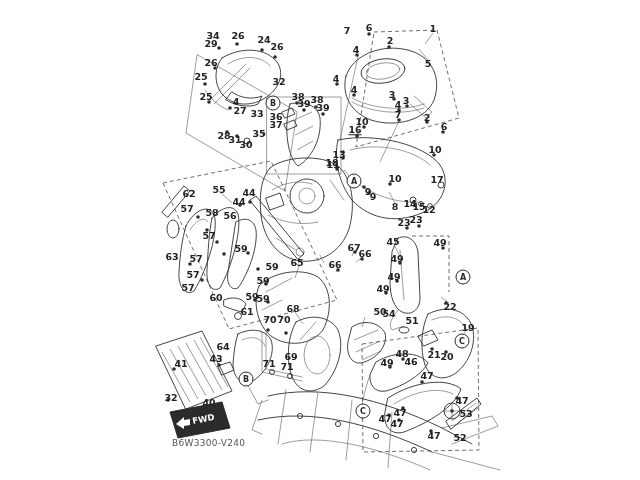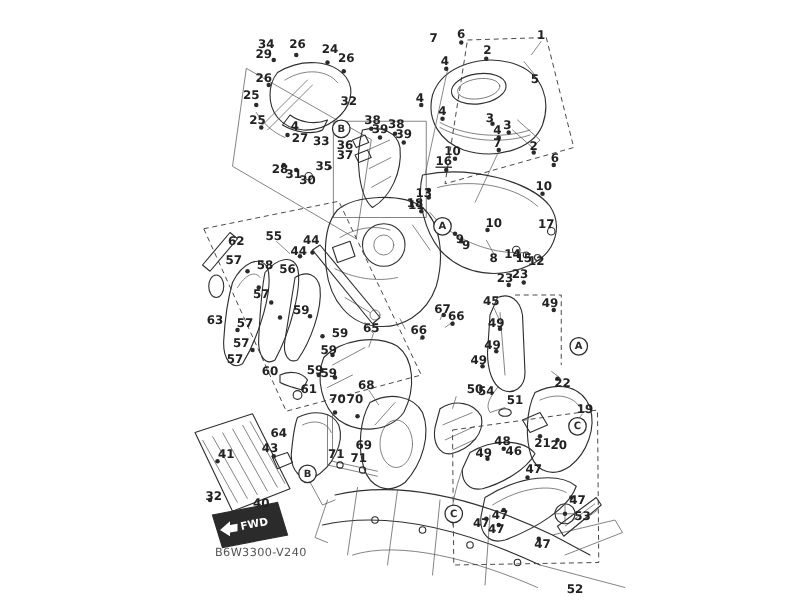--- a/index.html
+++ b/index.html
@@ -354,21 +354,21 @@
       <span class="callout" style="left: 402px; top: 354px;">48</span>
       <span class="callout" style="left: 387px; top: 363px;">49</span>
       <span class="callout" style="left: 411px; top: 362px;">46</span>
       <span class="callout" style="left: 427px; top: 376px;">47</span>
       <span class="callout" style="left: 462px; top: 401px;">47</span>
       <span class="callout" style="left: 400px; top: 413px;">47</span>
       <span class="callout" style="left: 385px; top: 419px;">47</span>
       <span class="callout" style="left: 397px; top: 424px;">47</span>
       <span class="callout" style="left: 434px; top: 436px;">47</span>
       <span class="callout" style="left: 466px; top: 414px;">53</span>
-      <span class="callout" style="left: 460px; top: 438px; margin-top: 34px;">52</span>
+      <span class="callout" style="left: 460px; top: 438px;">52</span>
       <span class="ref-letter" style="left: 354px; top: 181px;">A</span>
       <span class="ref-letter" style="left: 463px; top: 277px;">A</span>
       <span class="ref-letter" style="left: 273px; top: 103px;">B</span>
       <span class="ref-letter" style="left: 246px; top: 379px;">B</span>
       <span class="ref-letter" style="left: 462px; top: 341px;">C</span>
       <span class="ref-letter" style="left: 363px; top: 411px;">C</span>
     </div>
 
 <span class="code">B6W3300-V240</span>
 

